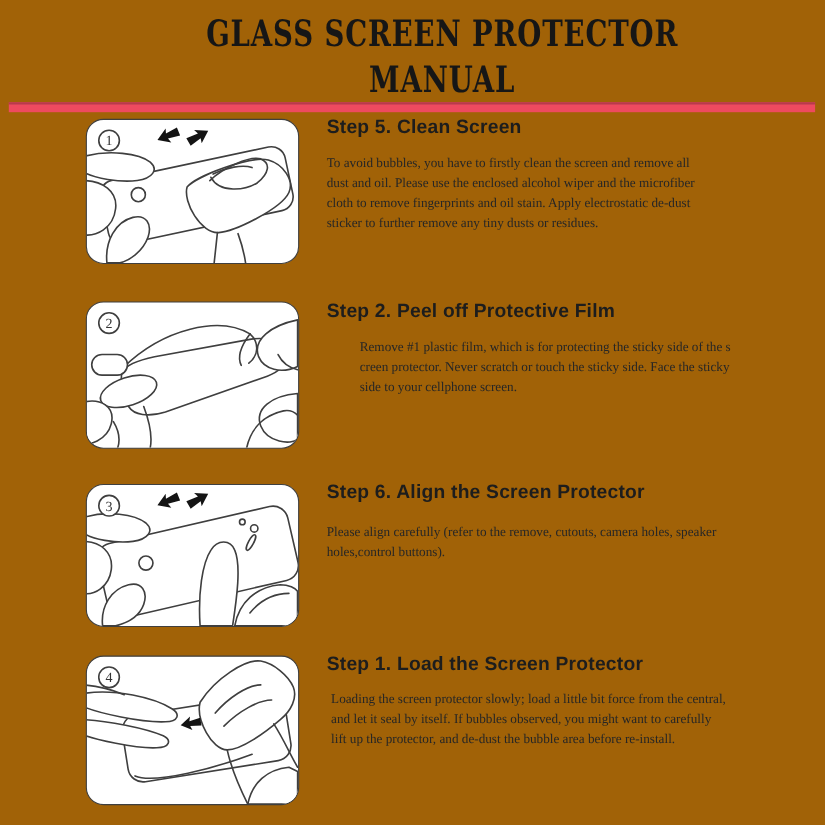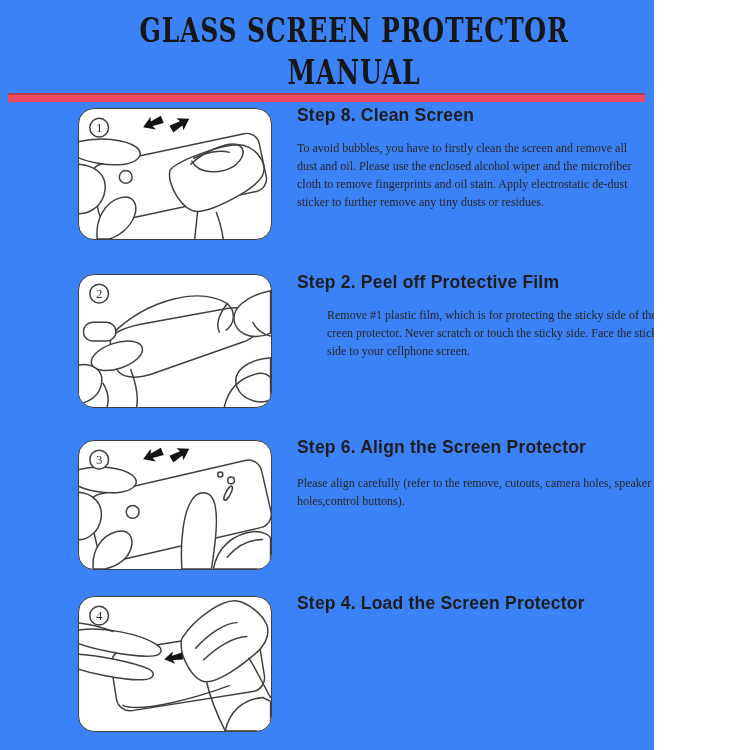--- a/index.html
+++ b/index.html
@@ -1,16 +1,16 @@
 <!DOCTYPE html>
 <html><head>
 <meta charset="utf-8">
 <style>
   html,body{margin:0;padding:0;background:#fff;}
-  .page{position:relative;width:654px;height:750px;background:#3b82f6;overflow:hidden;
+  .page{position:relative;width:750px;height:750px;background:#a16207;overflow:hidden;
         font-family:"Liberation Sans",sans-serif;}
   .title-line{position:absolute;left:0;width:100%;text-align:center;color:#161616;
         font-family:"DejaVu Serif",serif;font-weight:bold;line-height:1;
         letter-spacing:1px;transform:translateX(27px) scaleX(0.76);}
   .title-1{top:14px;font-size:33px;}
   .title-2{top:56px;font-size:33px;}
   .divider{position:absolute;top:93px;left:8px;right:9px;height:9px;
         background:#ee4a5f;border-top:2px solid #b83a4c;box-sizing:border-box;}
   .illus{position:absolute;left:78px;width:194px;border:1.6px solid #3f3f3f;
         border-radius:16px;overflow:hidden;background:#fff;box-sizing:border-box;}
@@ -61,21 +61,21 @@
       <g>
         <path class="arr" d="M0,7 L11,0 L9.5,4.5 L21,3 L21,11 L9.5,9.5 L11,14 Z" transform="translate(62,12) rotate(-22)"></path>
         <path class="arr" d="M0,7 L11,0 L9.5,4.5 L21,3 L21,11 L9.5,9.5 L11,14 Z" transform="translate(115,16) rotate(150)"></path>
       </g>
       <g>
         <circle cx="20" cy="19" r="9.5"></circle>
         <text class="num" x="20" y="23.5" text-anchor="middle">1</text>
       </g>
     </svg>
   </div>
-  <h2 class="step-h h1">Step 8. Clean Screen</h2>
+  <h2 class="step-h h1">Step 5. Clean Screen</h2>
   <p class="step-p p1">To avoid bubbles, you have to firstly clean the screen and remove all
 dust and oil. Please use the enclosed alcohol wiper and the microfiber
 cloth to remove fingerprints and oil stain. Apply electrostatic de-dust
 sticker to further remove any tiny dusts or residues.</p>
 
   <div class="illus b2">
     <svg viewBox="0 0 194 134" class="art">
       <g>
         <path d="M32,64 C36,57 48,53 62,50 L150,34 C168,31 180,37 182,47 C184,57 177,64 166,68 L72,101 C56,106 43,104 38,96 C33,88 30,72 32,64 Z"></path>
       </g>
@@ -162,15 +162,18 @@
       </g>
       <g>
         <path class="arr" d="M0,7 L11,0 L9.5,4.5 L21,3 L21,11 L9.5,9.5 L11,14 Z" transform="translate(85,57) rotate(-10) scale(0.9)"></path>
       </g>
       <g>
         <circle cx="20" cy="19" r="9.5"></circle>
         <text class="num" x="20" y="23.5" text-anchor="middle">4</text>
       </g>
     </svg>
   </div>
-  <h2 class="step-h h4">Step 4. Load the Screen Protector</h2>
+  <h2 class="step-h h4">Step 1. Load the Screen Protector</h2>
+  <p class="step-p p4">Loading the screen protector slowly; load a little bit force from the central,
+and let it seal by itself. If bubbles observed, you might want to carefully
+lift up the protector, and de-dust the bubble area before re-install.</p>
 
 </div>
 
 </body></html>

